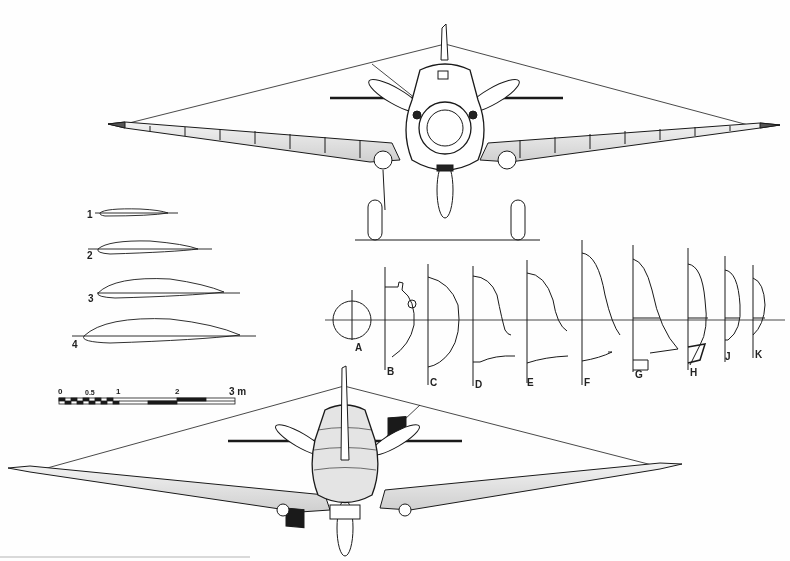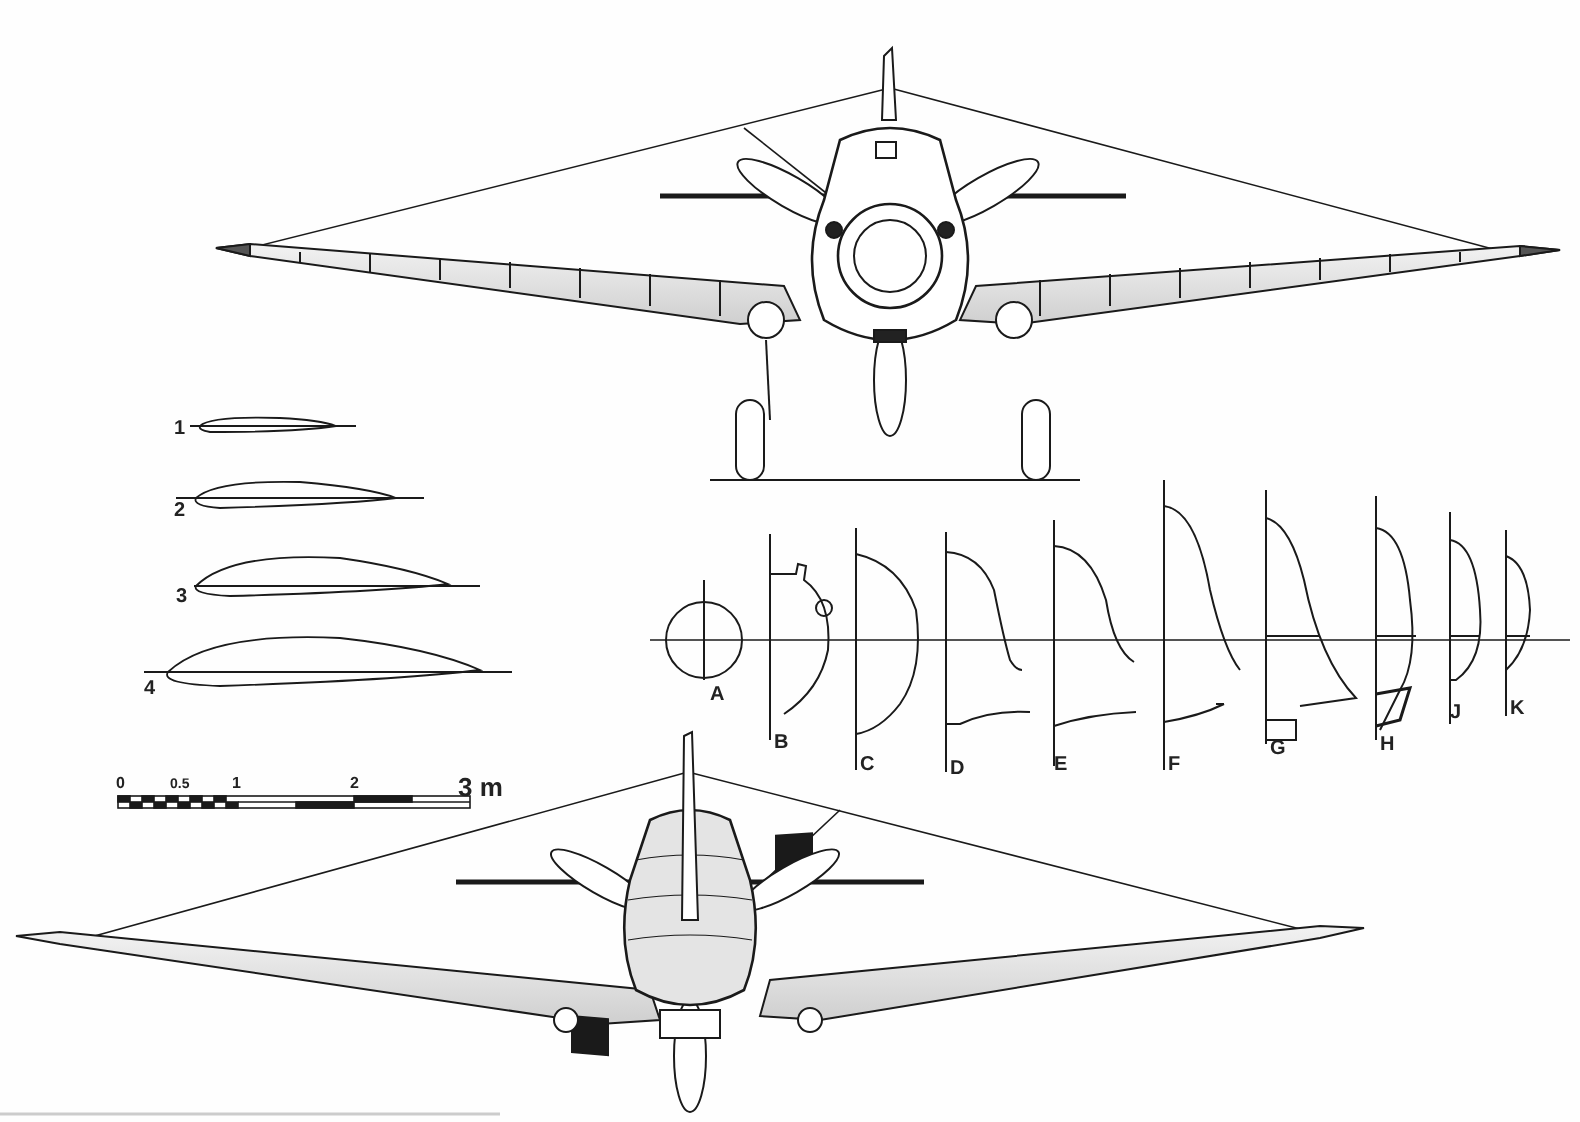--- a/index.html
+++ b/index.html
@@ -1,20 +1,20 @@
 <!DOCTYPE html>
 <html><head>
 <meta charset="utf-8">
 <style>
   html,body{margin:0;padding:0;background:#fff;}
   #canvas{position:relative;width:790px;height:561px;background:#fefefe;overflow:hidden;font-family:"Liberation Sans",sans-serif;}
   svg{position:absolute;left:0;top:0;}
   .lbl{position:absolute;font-size:10px;color:#222;font-weight:bold;line-height:1;}
   .scl{position:absolute;font-size:8px;color:#222;font-weight:bold;line-height:1;}
-  .scl.big{font-size:13px;}
+  .scl.big{font-size:10px;}
 </style>
 </head>
 <body>
 
 <div id="canvas">
 
 <svg width="790" height="561" viewBox="0 0 790 561">
   <defs>
     <linearGradient id="wingShade" x1="0" y1="0" x2="0" y2="1">
       <stop offset="0" stop-color="#f2f2f2"></stop>

